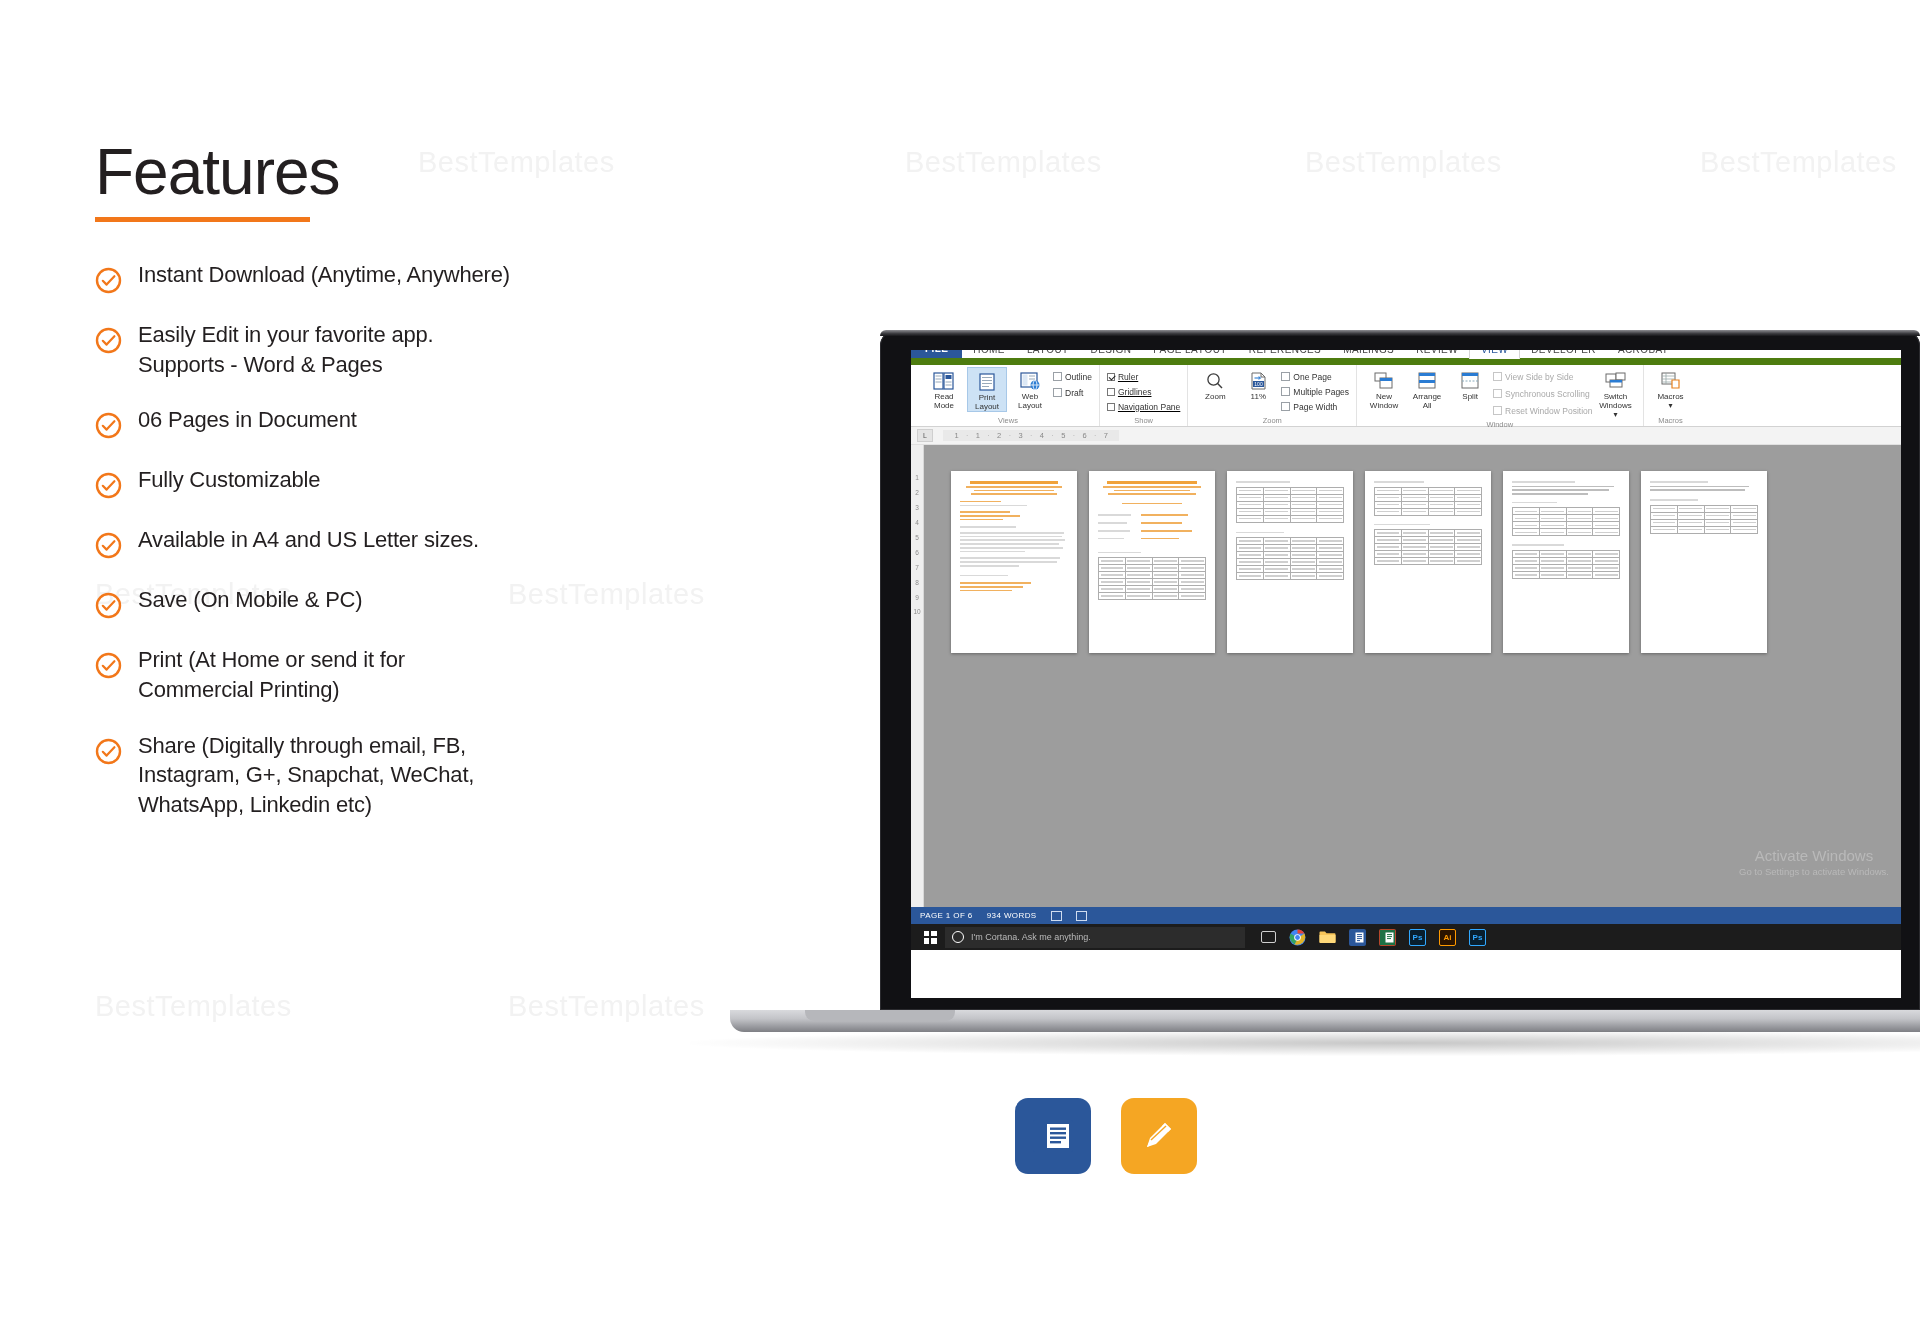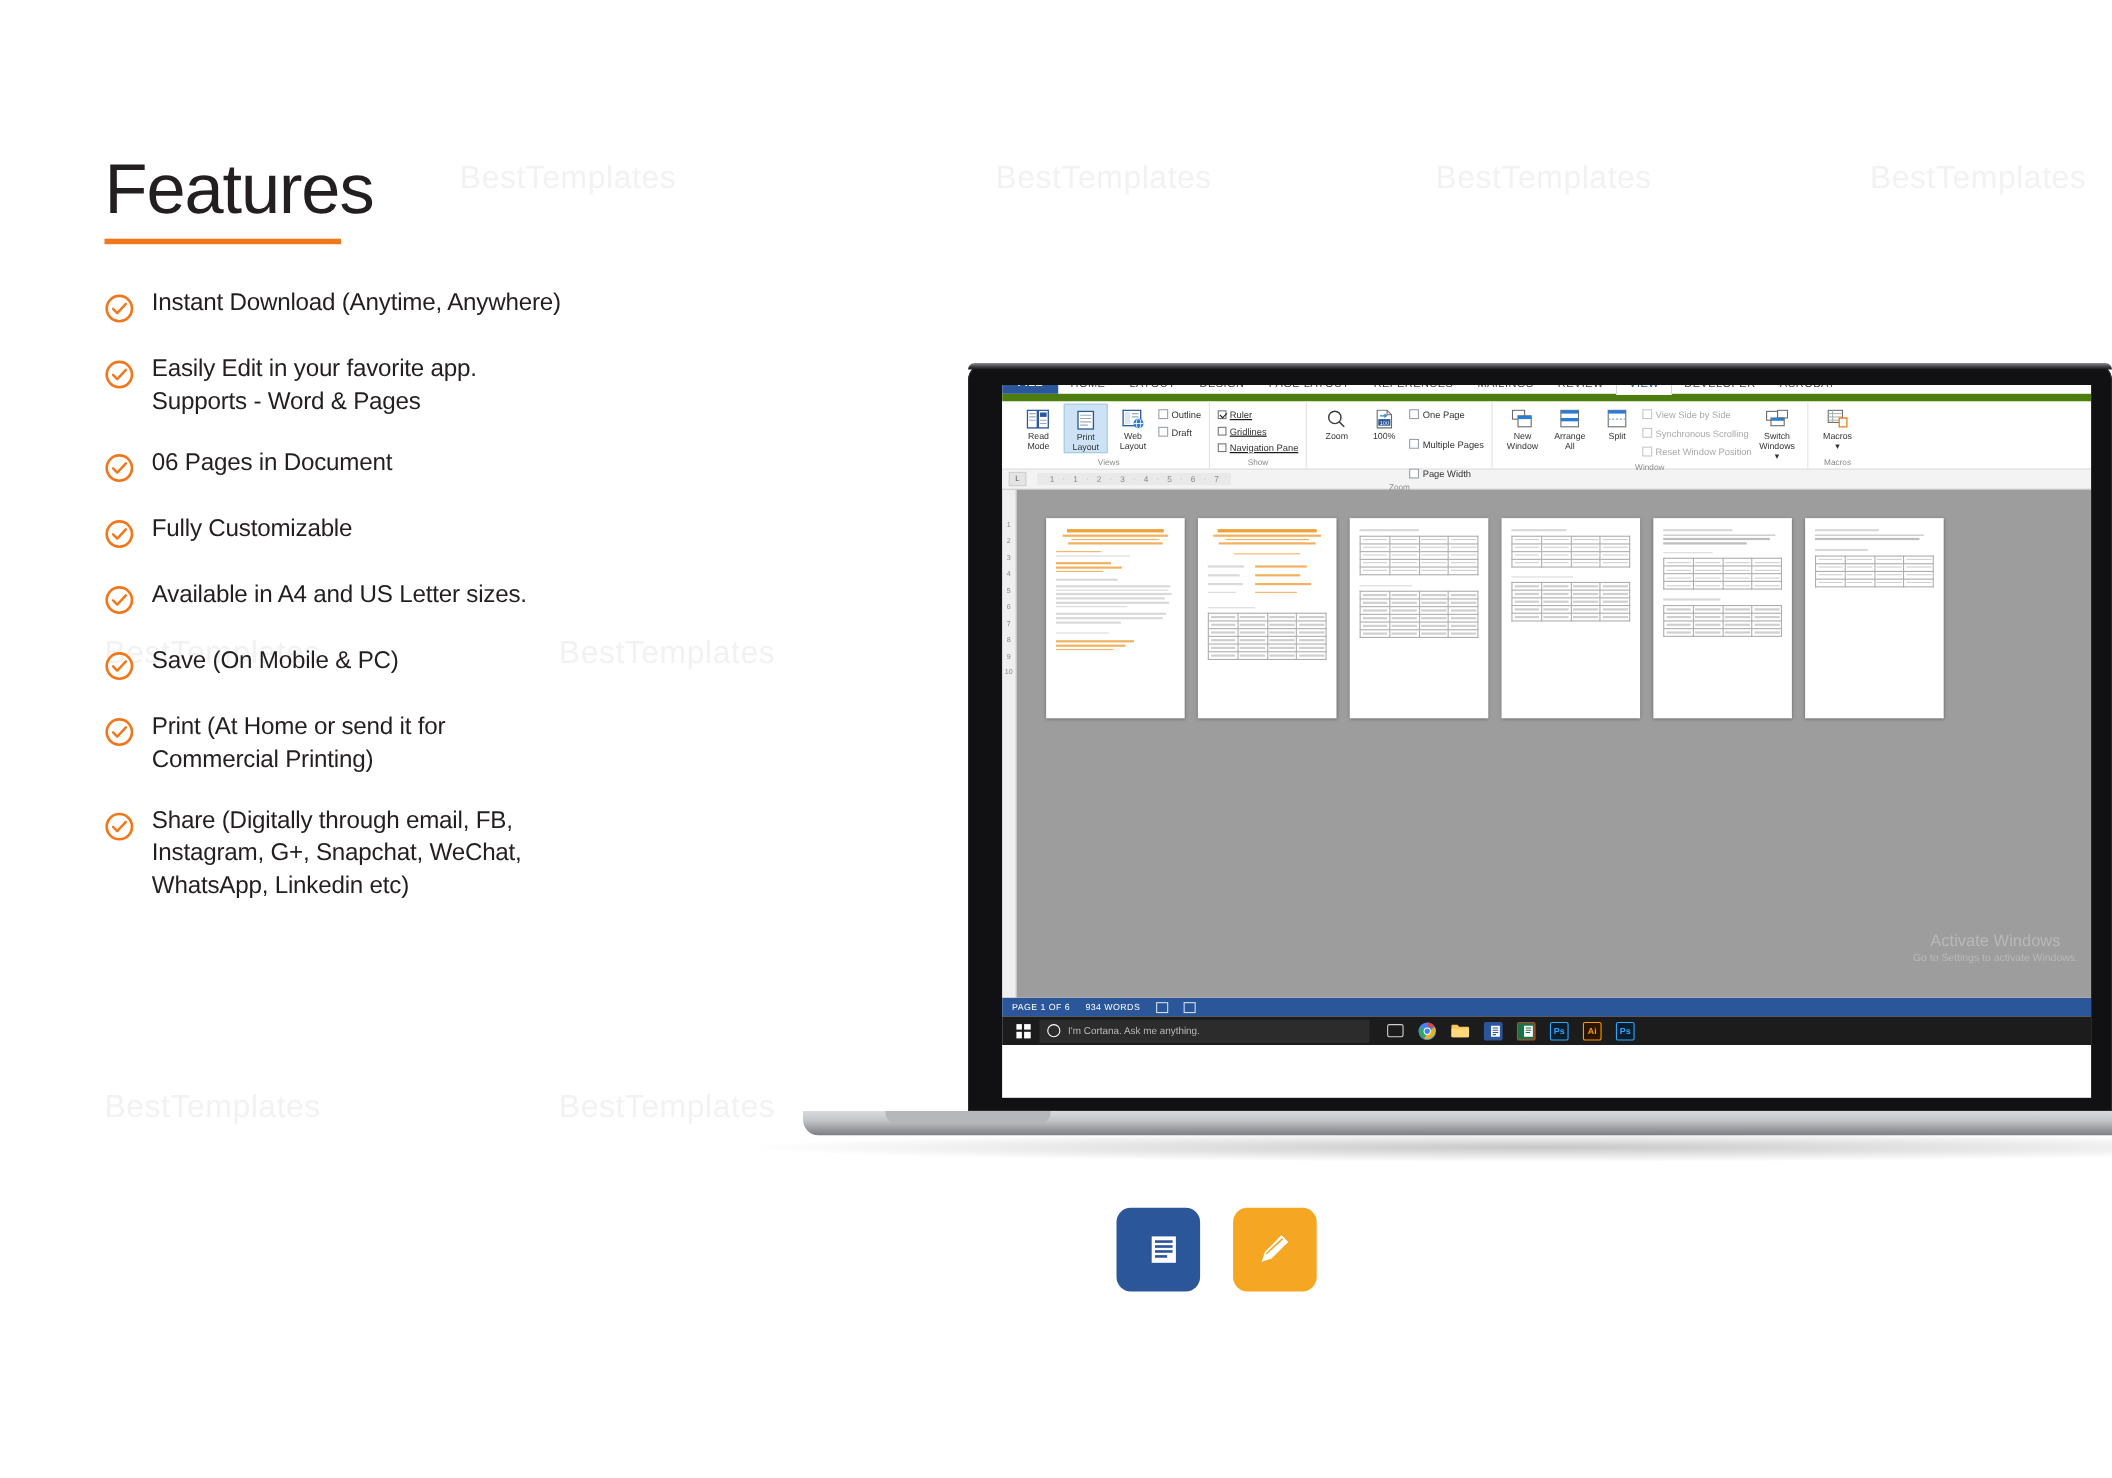--- a/index.html
+++ b/index.html
@@ -438,23 +438,23 @@
                 <span class="gly">
                   <svg width="19" height="18" viewBox="0 0 19 18">
                       <path d="M3 1 h9 l4 4 v12 H3 Z" fill="#fff" stroke="#6b6b6b" stroke-width="1"></path>
                       <path d="M12 1 v4 h4" fill="none" stroke="#6b6b6b" stroke-width="1"></path>
                       <line x1="5.5" y1="6" x2="11" y2="6" stroke="#2b7cd3" stroke-width="1.1"></line>
                       <path d="M9.5 4.6 L11.4 6 L9.5 7.4" fill="none" stroke="#2b7cd3" stroke-width="1.1"></path>
                       <rect x="4" y="9" width="11" height="6" fill="#2b579a"></rect>
                       <text x="9.5" y="14" font-size="5" fill="#fff" text-anchor="middle" font-family="Liberation Sans">100</text>
                     </svg>
                 </span>
-                <span>100%</span>
-              </div>
-              <div class="smallcol" style="gap:12px;">
+                <span>11%</span>
+              </div>
+              <div class="smallcol" style="gap:0;">
                 <div class="smallrow">
                   <span class="micro"></span>
                   <span>One Page</span>
                 </div>
                 <div class="smallrow">
                   <span class="micro"></span>
                   <span>Multiple Pages</span>
                 </div>
                 <div class="smallrow">
                   <span class="micro"></span>

